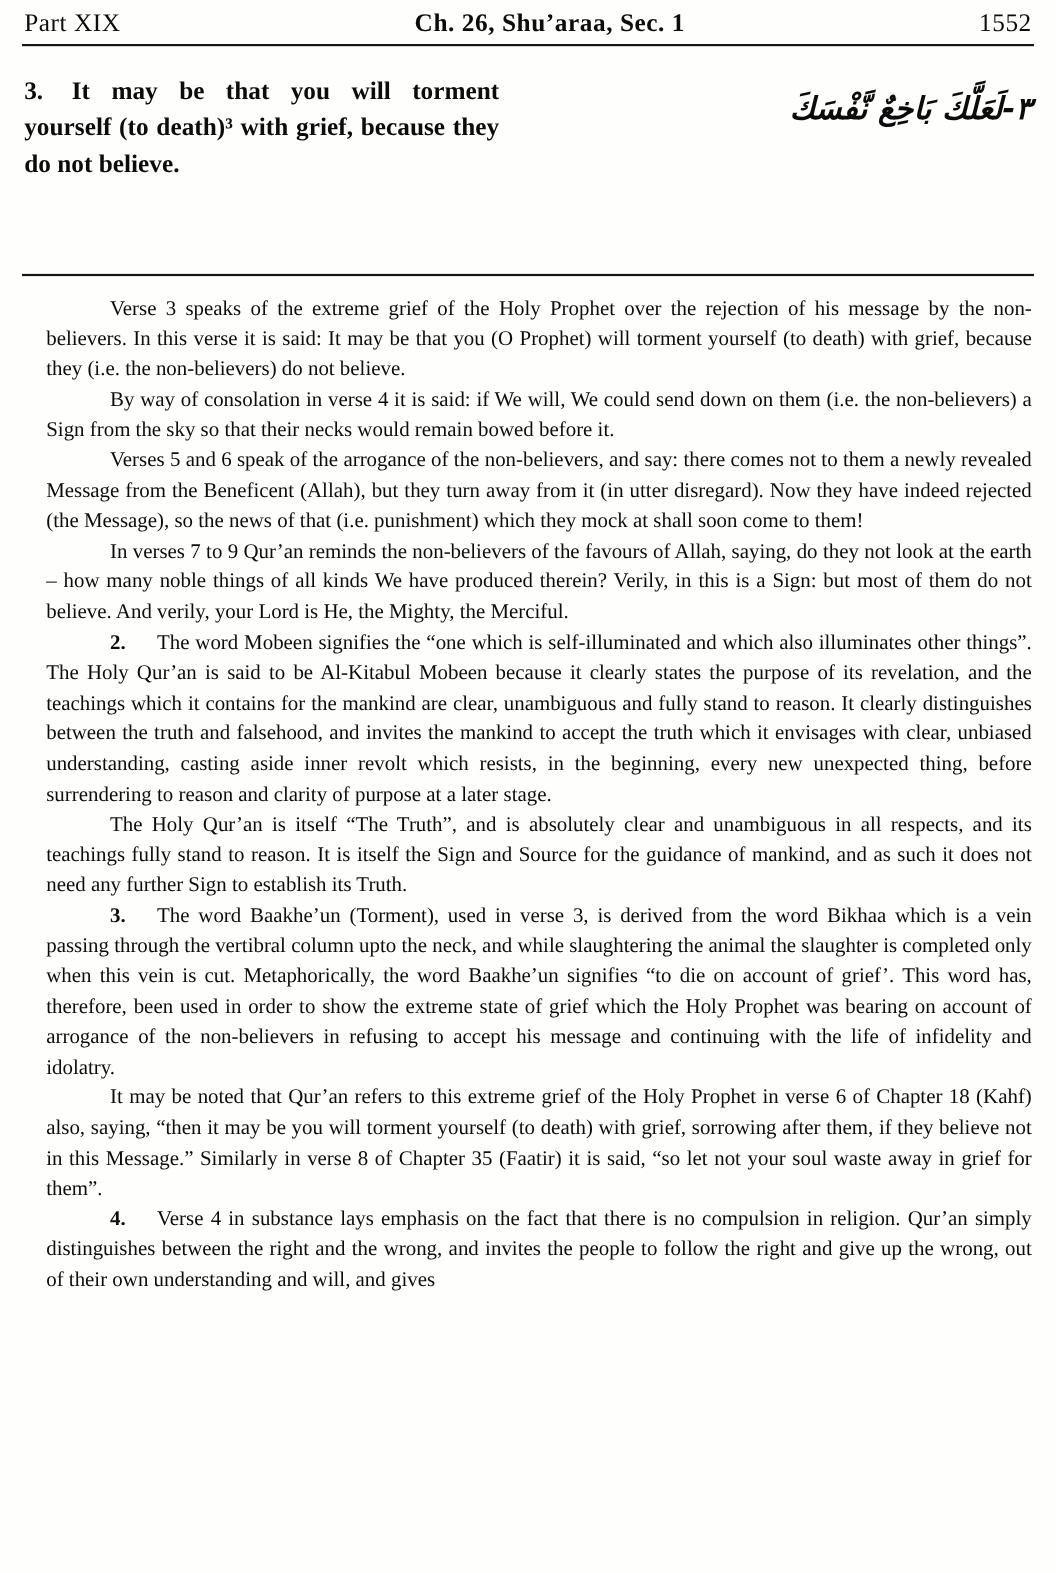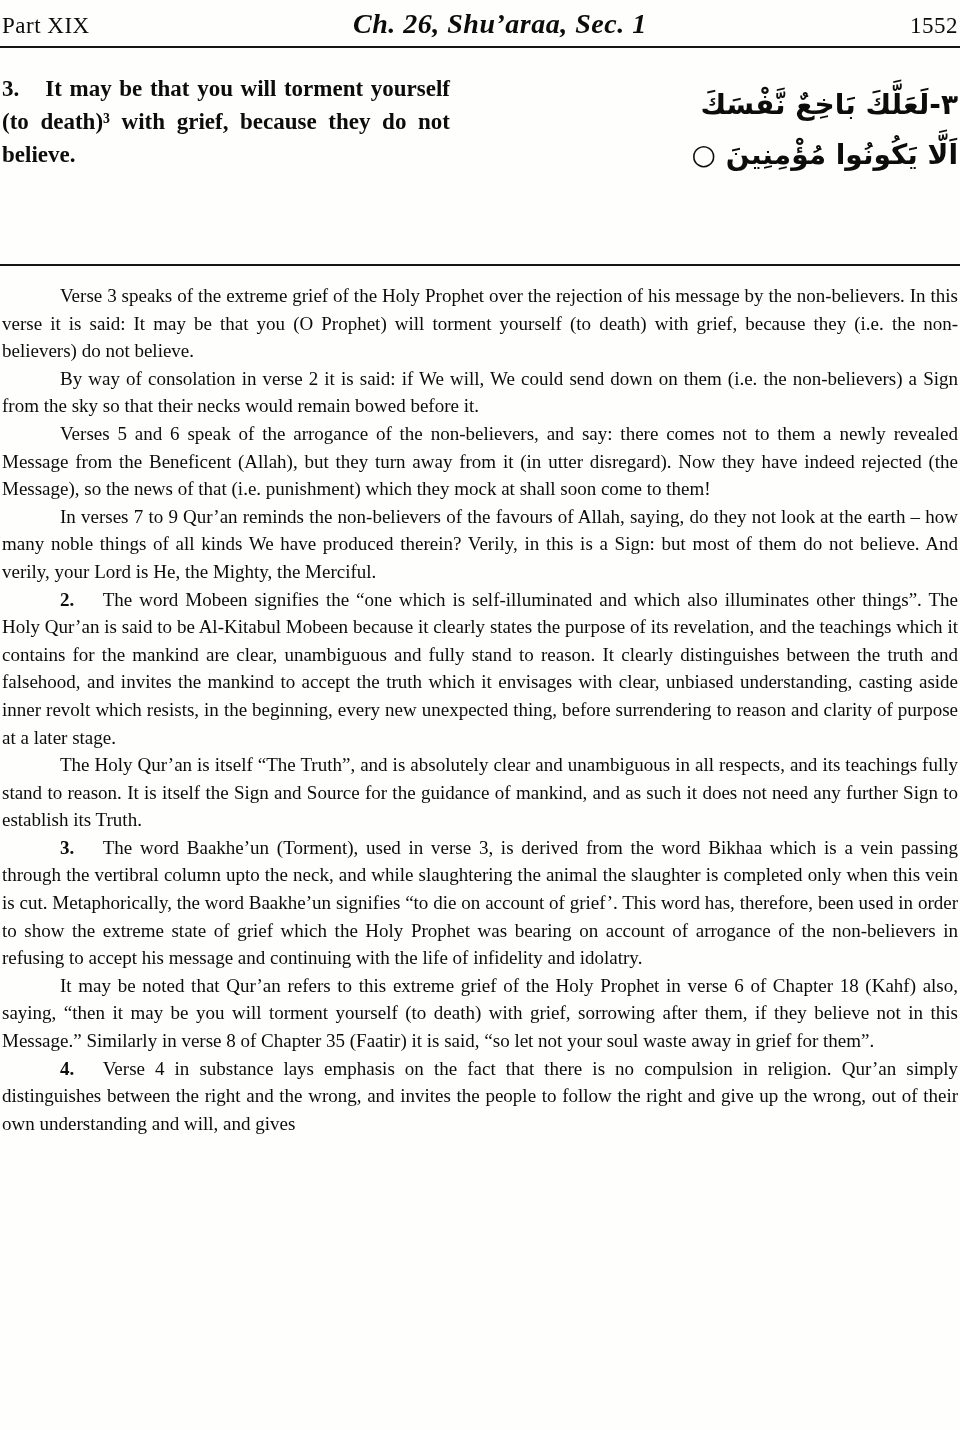--- a/index.html
+++ b/index.html
@@ -4,55 +4,55 @@
 <style>
   * { box-sizing: border-box; }
   html, body { margin: 0; padding: 0; }
   body {
     width: 960px; height: 1430px;
     background: #fefefdff;
     color: #0c0c0c;
     font-family: "Liberation Serif", serif;
     overflow: hidden;
   }
-  .page { padding: 6px 0 0; }
+  .page { padding: 6px 20px 0; }
 
   
   .header {
     display: flex; justify-content: space-between; align-items: baseline;
     padding: 2px 2px 6px 2px;
   }
   .part-label, .page-number { font-size: 23px; letter-spacing: 0.5px; }
-  .chapter-title { font-size: 28px; font-style: italic; font-weight: 600; letter-spacing: 0.5px; }
+  .chapter-title { font-size: 23px; font-weight: 600; letter-spacing: 0.5px; }
   .head-rule { border: none; border-top: 2px solid #151515; margin: 0 0 20px 0; }
 
   
   .verses { padding: 4px 2px 0 2px; }
   .verse-row { display: flex; justify-content: space-between; margin-bottom: 38px; gap: 33px; }
   .verse-en {
     width: 448px; margin: 0;
     font-size: 23px; line-height: 33px; font-weight: bold;
     text-align: justify;
   }
   .vnum { margin-right: 26px; }
   .verse-ar {
     width: 468px; direction: rtl;
     font-family: "DejaVu Sans", sans-serif;
     font-weight: bold;
     font-size: 28px; line-height: 50px;
     text-align: right;
     padding-top: 8px;
   }
-  .ar-line { white-space: nowrap; }
+  .ar-line { white-space: nowrap; font-style: italic; }
 
   
   .section-rule { border: none; border-top: 2.5px solid #151515; margin: 2px 0 16px 0; }
 
   
-  .commentary { padding: 0 2px; }
+  .commentary { padding: 0 2px; margin-left: 20px; }
   .c-par {
     margin: 0;
     font-size: 19px; line-height: 27.6px;
     text-align: justify;
     text-indent: 58px;
   }
   .c-par .seg-i { }
   .c-par .seg-b { font-weight: bold; }
 </style>
 </head>
@@ -67,36 +67,35 @@
   </header>
 
   <hr class="head-rule">
 
   <section class="verses">
 
     <div class="verse-row">
       <p class="verse-en"><span class="vnum">3.</span><span>It may be that you will torment yourself (to death)³ with grief, because they do not believe.</span></p>
       <div class="verse-ar">
         <div class="ar-line">٣-لَعَلَّكَ بَاخِعٌ نَّفْسَكَ</div>
-        <div class="ar-line">اَلَّا يَكُونُوا مُؤْمِنِينَ ○</div>
       </div>
     </div>
 
     <div class="verse-row">
       <div class="verse-ar">
       </div>
     </div>
 
   </section>
 
   <hr class="section-rule">
 
   <section class="commentary">
       <p class="c-par"><span>Verse 3 speaks of the extreme grief of the Holy Prophet over the rejection of his message by the non-believers. In this verse it is said: It may be that you (O Prophet) will torment yourself (to death) with grief, because they (i.e. the non-believers) do not believe.</span></p>
-      <p class="c-par"><span>By way of consolation in verse 2 it is said: if We will, We could send down on them (i.e. the non-believers) a Sign from the sky so that their necks would remain bowed before it.</span></p>
+      <p class="c-par"><span>By way of consolation in verse 4 it is said: if We will, We could send down on them (i.e. the non-believers) a Sign from the sky so that their necks would remain bowed before it.</span></p>
       <p class="c-par"><span>Verses 5 and 6 speak of the arrogance of the non-believers, and say: there comes not to them a newly revealed Message from the Beneficent (Allah), but they turn away from it (in utter disregard). Now they have indeed rejected (the Message), so the news of that (i.e. punishment) which they mock at shall soon come to them!</span></p>
       <p class="c-par"><span>In verses 7 to 9 Qur’an reminds the non-believers of the favours of Allah, saying, do they not look at the earth – how many noble things of all kinds We have produced therein? Verily, in this is a Sign: but most of them do not believe. And verily, your Lord is He, the Mighty, the Merciful.</span></p>
       <p class="c-par"><span class="seg-b">2.</span><span>  The word </span><span class="seg-i">Mobeen</span><span> signifies the “one which is self-illuminated and which also illuminates other things”. The Holy Qur’an is said to be </span><span class="seg-i">Al-Kitabul Mobeen</span><span> because it clearly states the purpose of its revelation, and the teachings which it contains for the mankind are clear, unambiguous and fully stand to reason. It clearly distinguishes between the truth and falsehood, and invites the mankind to accept the truth which it envisages with clear, unbiased understanding, casting aside inner revolt which resists, in the beginning, every new unexpected thing, before surrendering to reason and clarity of purpose at a later stage.</span></p>
       <p class="c-par"><span>The Holy Qur’an is itself “The Truth”, and is absolutely clear and unambiguous in all respects, and its teachings fully stand to reason. It is itself the Sign and Source for the guidance of mankind, and as such it does not need any further Sign to establish its Truth.</span></p>
       <p class="c-par"><span class="seg-b">3.</span><span>  The word </span><span class="seg-i">Baakhe’un</span><span> (Torment), used in verse 3, is derived from the word </span><span class="seg-i">Bikhaa</span><span> which is a vein passing through the vertibral column upto the neck, and while slaughtering the animal the slaughter is completed only when this vein is cut. Metaphorically, the word </span><span class="seg-i">Baakhe’un</span><span> signifies “to die on account of grief’. This word has, therefore, been used in order to show the extreme state of grief which the Holy Prophet was bearing on account of arrogance of the non-believers in refusing to accept his message and continuing with the life of infidelity and idolatry.</span></p>
       <p class="c-par"><span>It may be noted that Qur’an refers to this extreme grief of the Holy Prophet in verse 6 of Chapter 18 (</span><span class="seg-i">Kahf</span><span>) also, saying, “then it may be you will torment yourself (to death) with grief, sorrowing after them, if they believe not in this Message.” Similarly in verse 8 of Chapter 35 (</span><span class="seg-i">Faatir</span><span>) it is said, “so let not your soul waste away in grief for them”.</span></p>
       <p class="c-par"><span class="seg-b">4.</span><span>  Verse 4 in substance lays emphasis on the fact that there is no compulsion in religion. Qur’an simply distinguishes between the right and the wrong, and invites the people to follow the right and give up the wrong, out of their own understanding and will, and gives</span></p>
     </section>
 
 </div>

